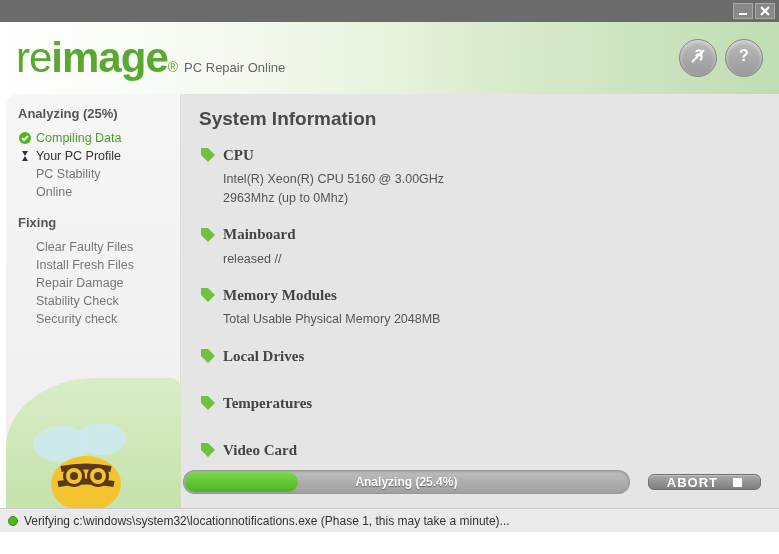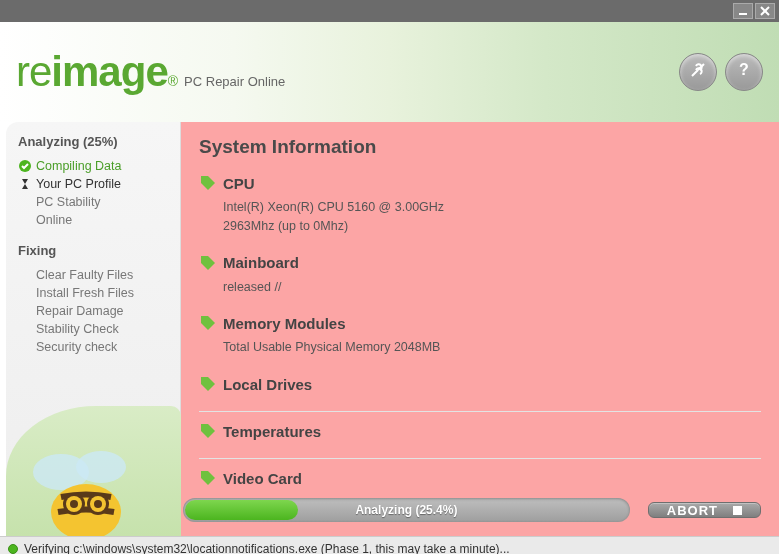--- a/index.html
+++ b/index.html
@@ -2,21 +2,21 @@
 <html><head>
 <meta charset="utf-8">
 <style>
 * { margin: 0; padding: 0; box-sizing: border-box; font-family: Arial, Helvetica, sans-serif; }
 body { width: 779px; height: 554px; background: #fff; overflow: hidden; }
 
 .titlebar { height: 22px; background: #6b6b6b; display: flex; justify-content: flex-end; align-items: center; padding-right: 4px; gap: 2px; }
 .titlebar .winbtn { width: 20px; height: 16px; background: #888; border: 1px solid #aaa; display: flex; align-items: center; justify-content: center; cursor: pointer; }
 .titlebar .winbtn svg { width: 10px; height: 10px; }
 
-.header { height: 100px; background: linear-gradient(90deg, #fff 0%, #f5f9f0 30%, #e8f2dc 50%, #d4e8c8 70%, #c0ddb4 100%); position: relative; display: flex; align-items: center; padding: 0 16px; }
+.header { height: 72px; background: linear-gradient(90deg, #fff 0%, #f5f9f0 30%, #e8f2dc 50%, #d4e8c8 70%, #c0ddb4 100%); position: relative; display: flex; align-items: center; padding: 0 16px; }
 .logo { display: flex; align-items: baseline; }
 .logo .re { font-size: 42px; color: #5aa832; font-weight: 400; letter-spacing: -1px; }
 .logo .image-part { font-size: 42px; color: #5aa832; font-weight: 700; letter-spacing: -1px; }
 .logo .reg { font-size: 14px; color: #5aa832; vertical-align: super; }
 .logo .tagline { font-size: 13px; color: #666; margin-left: 6px; }
 .header-icons { margin-left: auto; display: flex; gap: 8px; }
 .round-btn { width: 38px; height: 38px; border-radius: 50%; background: linear-gradient(#bbb, #999); border: 1px solid #888; display: flex; align-items: center; justify-content: center; cursor: pointer; box-shadow: inset 0 2px 4px rgba(255,255,255,0.5); }
 
 .body-row { display: flex; height: 414px; }
 
@@ -26,26 +26,26 @@
 .sidebar li { font-size: 12.5px; color: #777; padding: 2px 0 2px 18px; position: relative; cursor: default; }
 .sidebar li.done { color: #4a9e28; }
 .sidebar li.active { color: #333; }
 .sidebar li .mark { position: absolute; left: 0; top: 2px; width: 14px; height: 14px; }
 .sidebar .section2 { margin-top: 14px; }
 .sidebar .section2 li { padding-left: 18px; }
 
 .bee-container { position: absolute; left: 0; bottom: 0; width: 175px; height: 130px; background: linear-gradient(#d9ecc6, #c6e2ac); border-top-left-radius: 90px 70px; border-top-right-radius: 10px; overflow: hidden; }
 .bee { position: absolute; left: 20px; bottom: -10px; }
 
-.main { flex: 1; background: #fca5a5; padding: 14px 18px 0 18px; overflow: hidden; position: relative; }
+.main { flex: 1; background: #e5e5e5; padding: 14px 18px 0 18px; overflow: hidden; position: relative; }
 .main h2 { font-size: 19px; font-weight: bold; color: #4a4a4a; margin-bottom: 16px; }
 .section-block { margin-bottom: 18px; }
 .section-head { display: flex; align-items: center; gap: 6px; }
 .section-head .tag-icon { width: 18px; height: 18px; }
-.section-head h3 { font-size: 15px; font-weight: bold; color: #444; }
+.section-head h3 { font-size: 15px; font-weight: bold; color: #444; font-family: Liberation Serif, serif; }
 .section-body { font-size: 12.5px; color: #555; padding: 6px 0 0 24px; line-height: 1.5; }
 .divider { height: 1px; background: #e3e3e3; margin: 0 0 10px 0; }
 
 .progress-row { position: absolute; left: 2px; right: 18px; bottom: 14px; display: flex; align-items: center; gap: 18px; }
 .progress-outer { flex: 1; height: 24px; background: linear-gradient(#bfbfbf, #9e9e9e); border-radius: 12px; position: relative; overflow: hidden; box-shadow: inset 0 1px 3px rgba(0,0,0,0.3); }
 .progress-inner { position: absolute; left: 2px; top: 2px; bottom: 2px; background: linear-gradient(#7ed64e, #4cb51f); border-radius: 10px; }
 .progress-label { position: absolute; left: 0; right: 0; top: 0; bottom: 0; display: flex; align-items: center; justify-content: center; font-size: 12px; font-weight: bold; color: #fff; text-shadow: 0 1px 1px rgba(0,0,0,0.4); }
 .abort-btn { height: 16px; padding: 0 18px; background: linear-gradient(#a9a9a9, #7f7f7f); border: 1px solid #6f6f6f; border-radius: 6px; color: #fff; font-weight: bold; font-size: 13px; letter-spacing: 1px; display: flex; align-items: center; gap: 15px; cursor: pointer; box-shadow: inset 0 1px 0 rgba(255,255,255,0.3); }
 .abort-btn .sq { width: 9px; height: 9px; background: #fff; }
 

